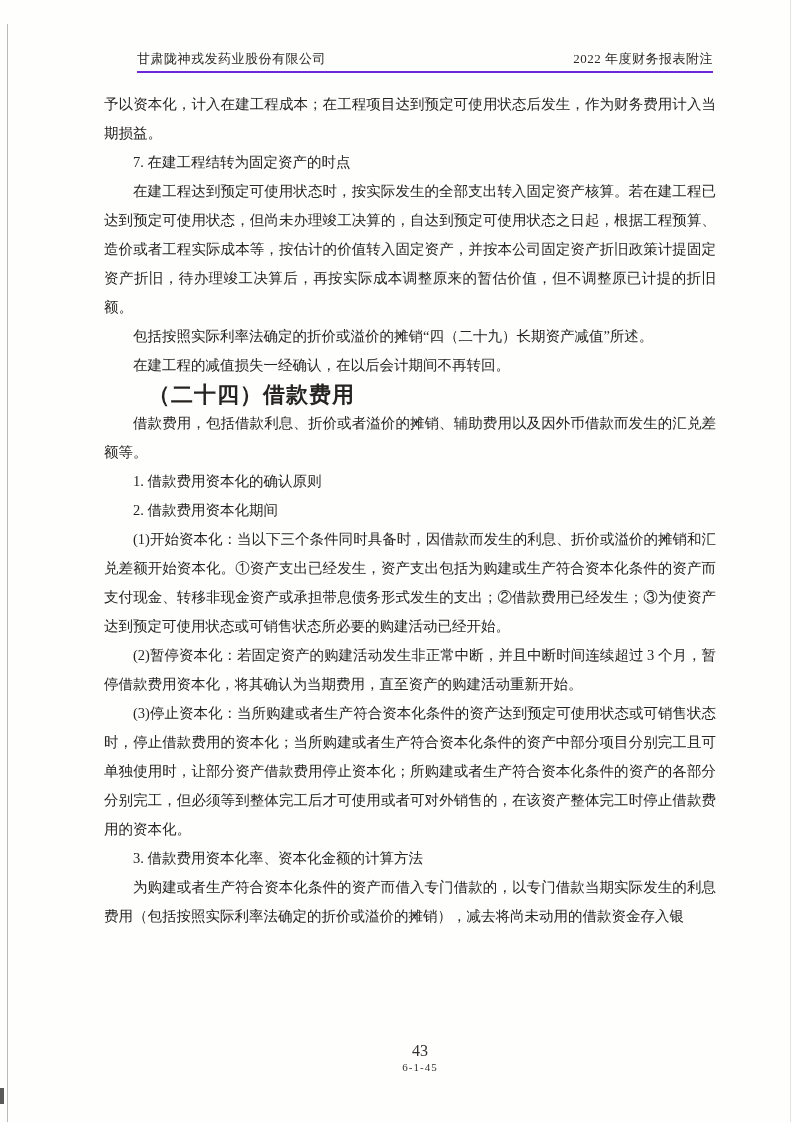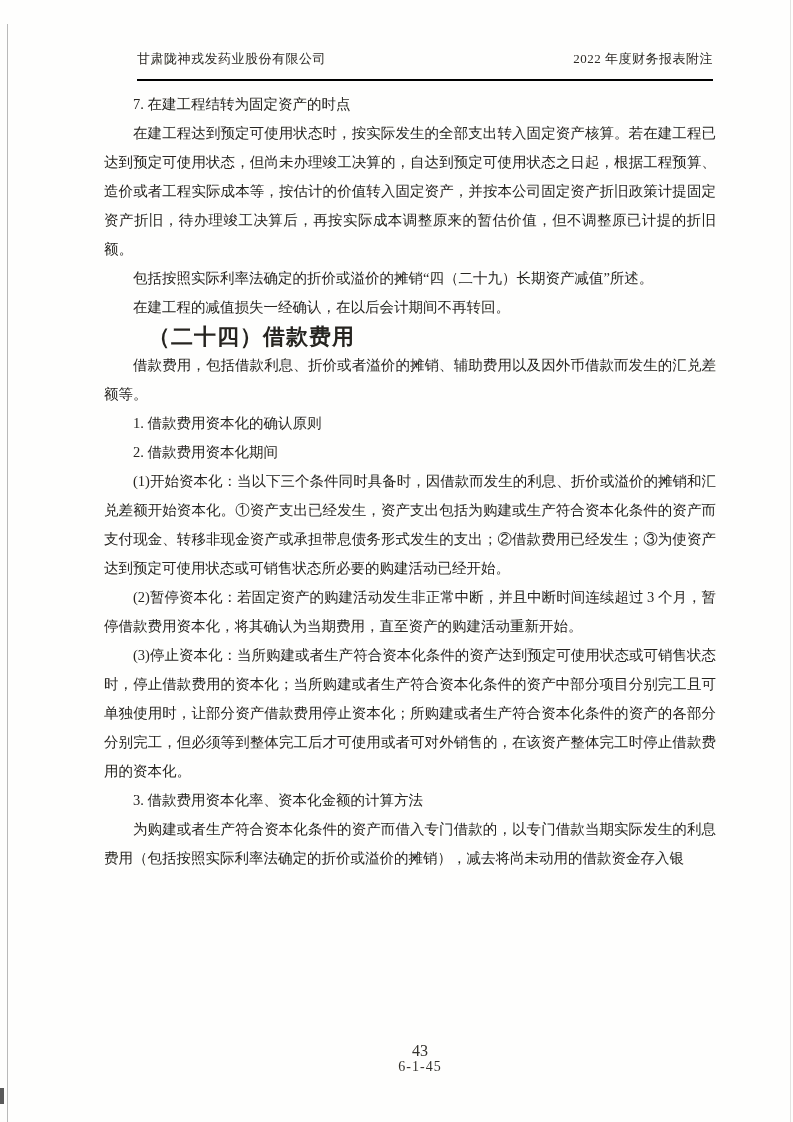--- a/index.html
+++ b/index.html
@@ -46,22 +46,22 @@
   .doc-header {
     position: absolute;
     top: 50px;
     left: 137px;
     right: 80px;
     display: flex;
     justify-content: space-between;
     align-items: flex-end;
     font-size: 13px;
     letter-spacing: 0.5px;
-    padding-bottom: 11px;
-    border-bottom: 2px solid #000000;
+    padding-bottom: 3px;
+    border-bottom: 2px solid #6d28d9;
     color: #2b2824;
   }
   
   .doc-body {
     position: absolute;
     top: 90px;
     left: 104px;
     right: 77px;
     font-size: 14.5px;
     line-height: 29px;
@@ -86,40 +86,41 @@
     left: 420px;
     transform: translateX(-50%);
     text-align: center;
     color: #33312c;
   }
   .doc-footer .page-number {
     font-size: 16px;
     line-height: 13px;
   }
   .doc-footer .page-code {
-    font-size: 14px;
+    font-size: 11px;
     line-height: 20px;
     letter-spacing: 1px;
   }
 </style>
 </head>
 <body>
 
 <div class="page">
 
   <div class="scan-line-left"></div>
   <div class="scan-mark-bottom-left"></div>
   <div class="scan-line-right"></div>
 
   <div class="doc-header">
     <span>甘肃陇神戎发药业股份有限公司</span>
     <span>2022 年度财务报表附注</span>
   </div>
 
   <div class="doc-body">
+    <p class="flush">予以资本化，计入在建工程成本；在工程项目达到预定可使用状态后发生，作为财务费用计入当期损益。</p>
     <p>7. 在建工程结转为固定资产的时点</p>
     <p>在建工程达到预定可使用状态时，按实际发生的全部支出转入固定资产核算。若在建工程已达到预定可使用状态，但尚未办理竣工决算的，自达到预定可使用状态之日起，根据工程预算、造价或者工程实际成本等，按估计的价值转入固定资产，并按本公司固定资产折旧政策计提固定资产折旧，待办理竣工决算后，再按实际成本调整原来的暂估价值，但不调整原已计提的折旧额。</p>
     <p>包括按照实际利率法确定的折价或溢价的摊销“四（二十九）长期资产减值”所述。</p>
     <p>在建工程的减值损失一经确认，在以后会计期间不再转回。</p>
     <p class="bold-heading">（二十四）借款费用</p>
     <p>借款费用，包括借款利息、折价或者溢价的摊销、辅助费用以及因外币借款而发生的汇兑差额等。</p>
     <p>1. 借款费用资本化的确认原则</p>
     <p>2. 借款费用资本化期间</p>
     <p>(1)开始资本化：当以下三个条件同时具备时，因借款而发生的利息、折价或溢价的摊销和汇兑差额开始资本化。①资产支出已经发生，资产支出包括为购建或生产符合资本化条件的资产而支付现金、转移非现金资产或承担带息债务形式发生的支出；②借款费用已经发生；③为使资产达到预定可使用状态或可销售状态所必要的购建活动已经开始。</p>
     <p>(2)暂停资本化：若固定资产的购建活动发生非正常中断，并且中断时间连续超过 3 个月，暂停借款费用资本化，将其确认为当期费用，直至资产的购建活动重新开始。</p>

